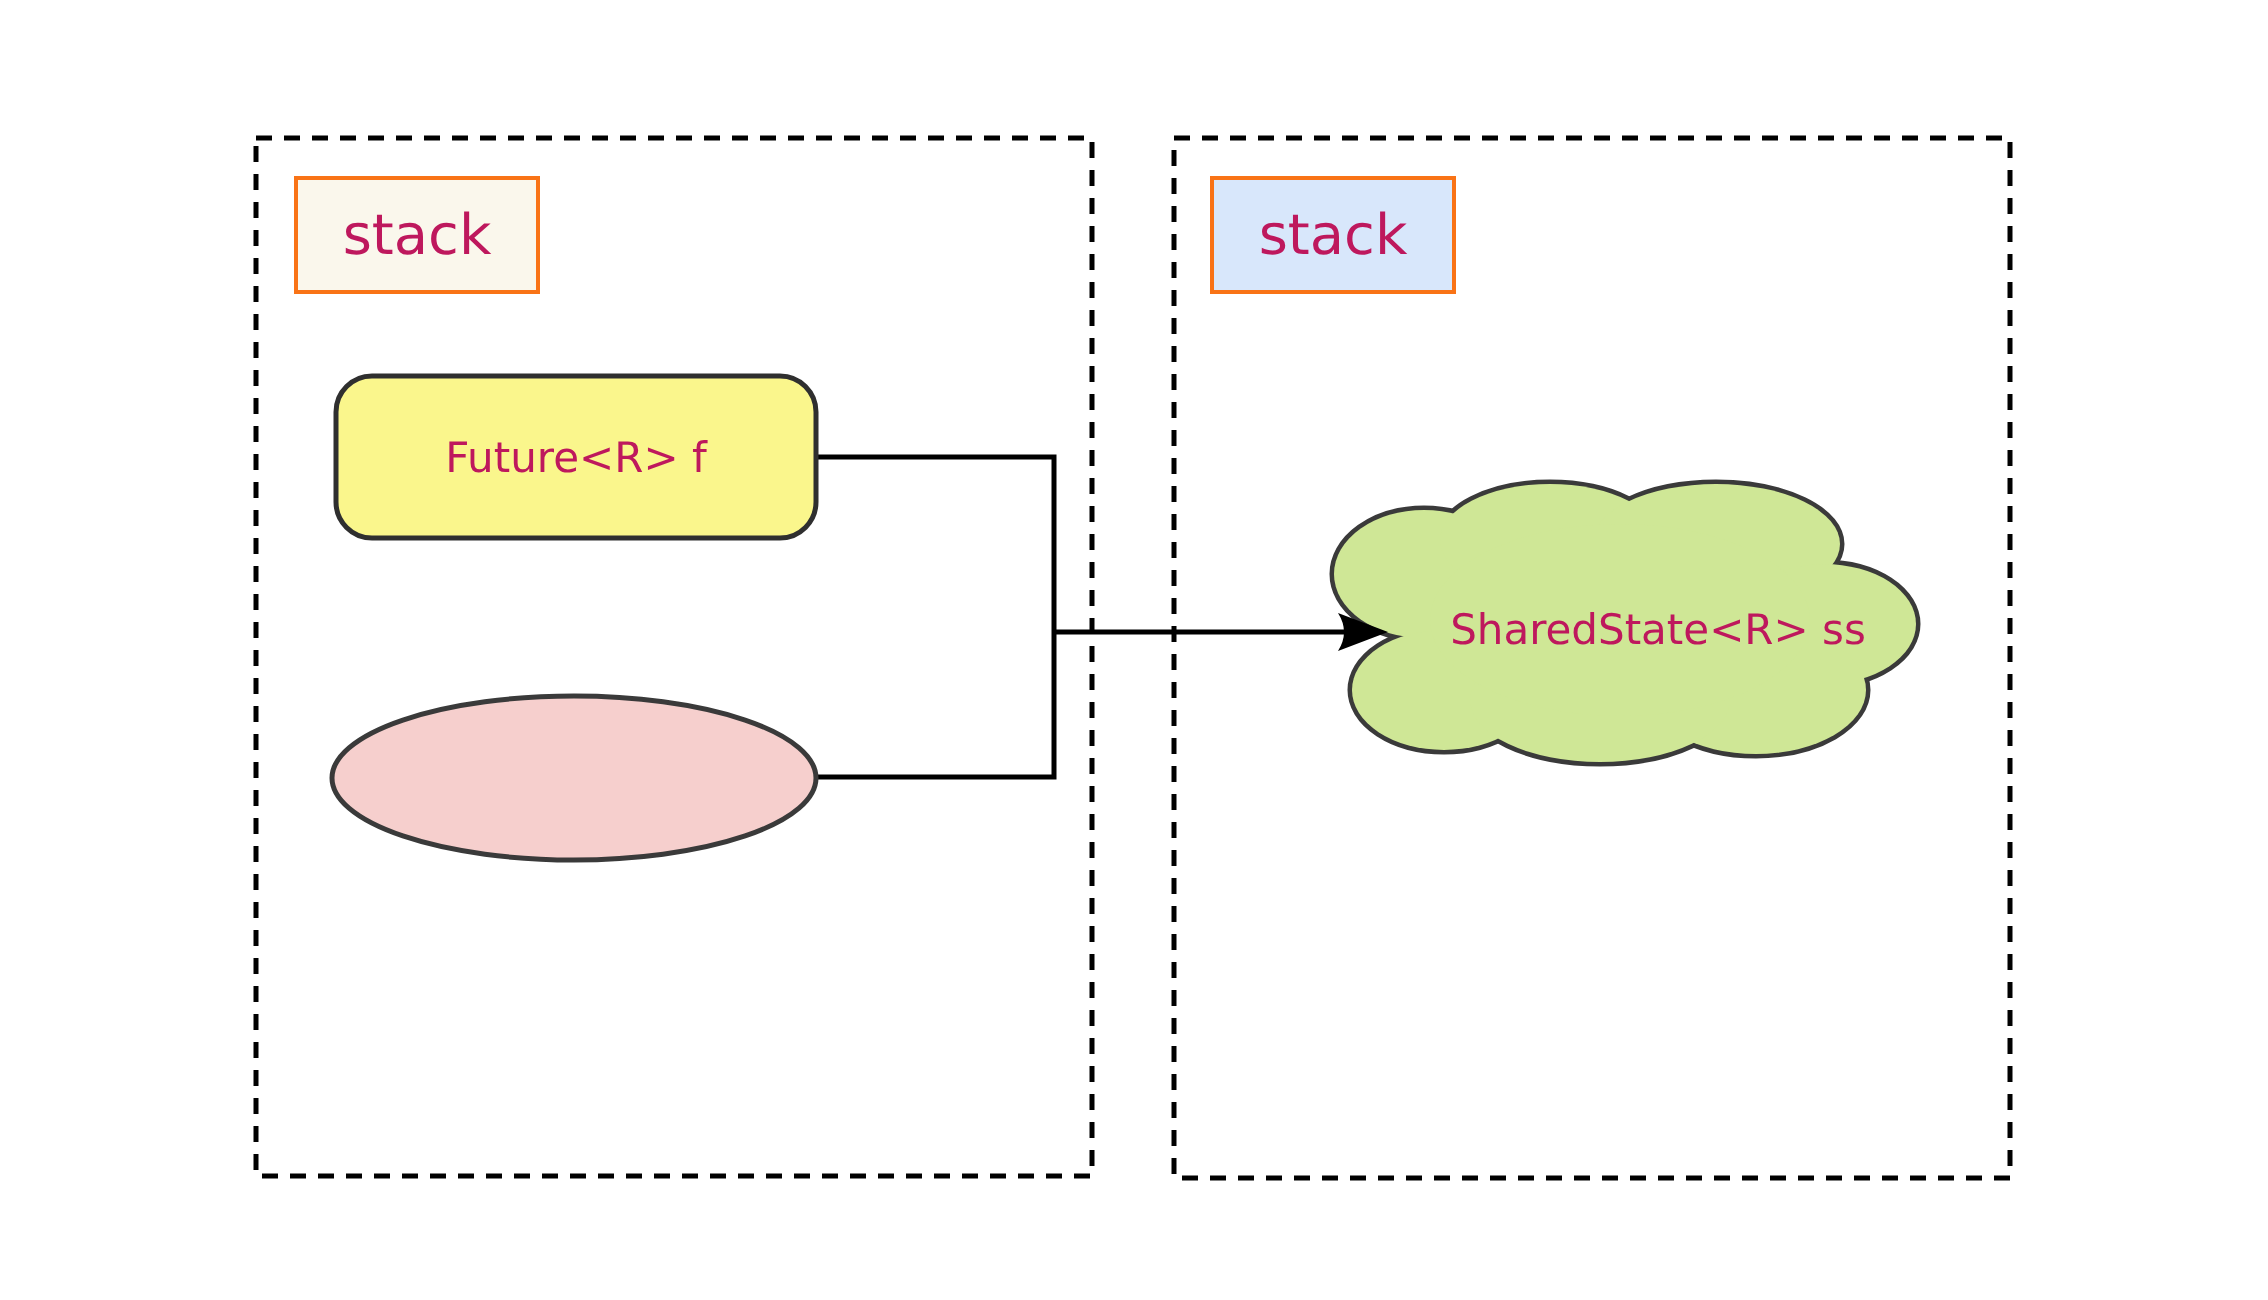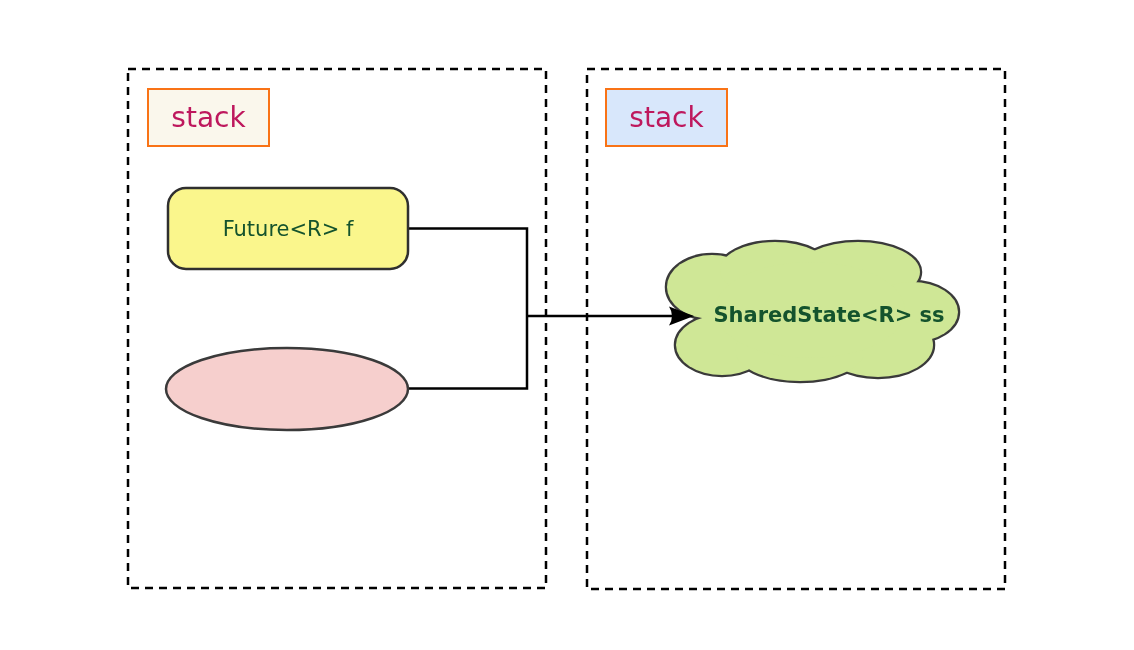--- a/index.html
+++ b/index.html
@@ -29,29 +29,29 @@
     font-size: 28px;
     color: #be185d;
     box-sizing: border-box;
   }
   .node-text {
     position: absolute;
     display: flex;
     align-items: center;
     justify-content: center;
     font-size: 21px;
-    color: #14532d;
+    color: #be185d;
     pointer-events: none;
     white-space: nowrap;
   }
   #stack-label { left: 147px; top: 88px; width: 123px; height: 59px; }
   #heap-label  { left: 605px; top: 88px; width: 123px; height: 59px; }
   #future-text  { left: 168px; top: 188px; width: 240px; height: 81px; }
   #promise-text { left: 166px; top: 348px; width: 242px; height: 82px; }
-  #cloud-text   { left: 667px; top: 244px; width: 280px; height: 141px; padding-left: 22px; font-weight: bold; }
+  #cloud-text   { left: 667px; top: 244px; width: 280px; height: 141px; padding-left: 22px; }
 </style>
 </head>
 <body>
 
 <div class="canvas">
 
   <svg class="layer-svg" width="1134" height="650" viewBox="0 0 1134 650">
 
     <defs>
       <g id="cloudShape">

